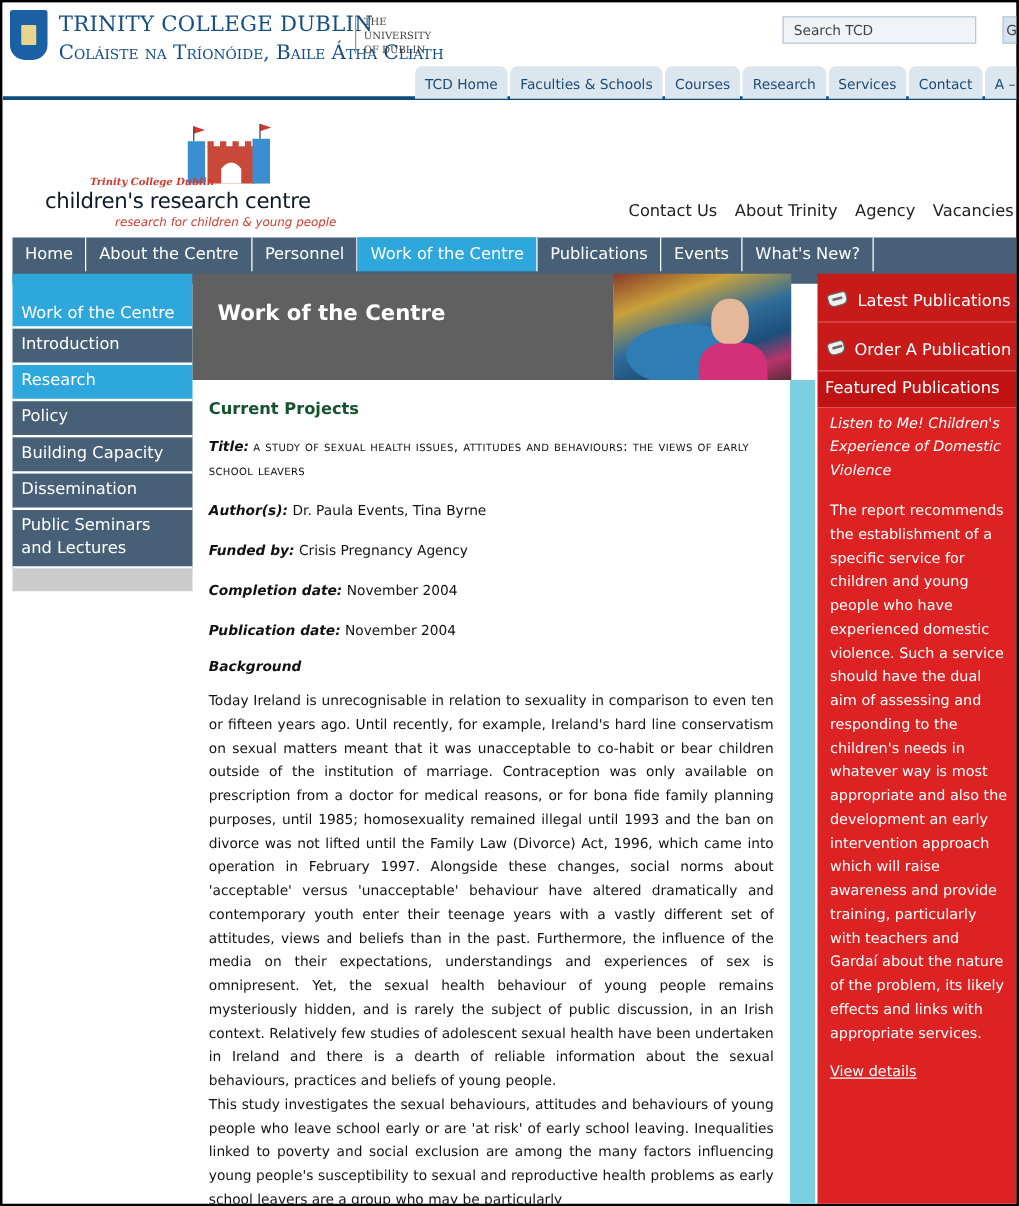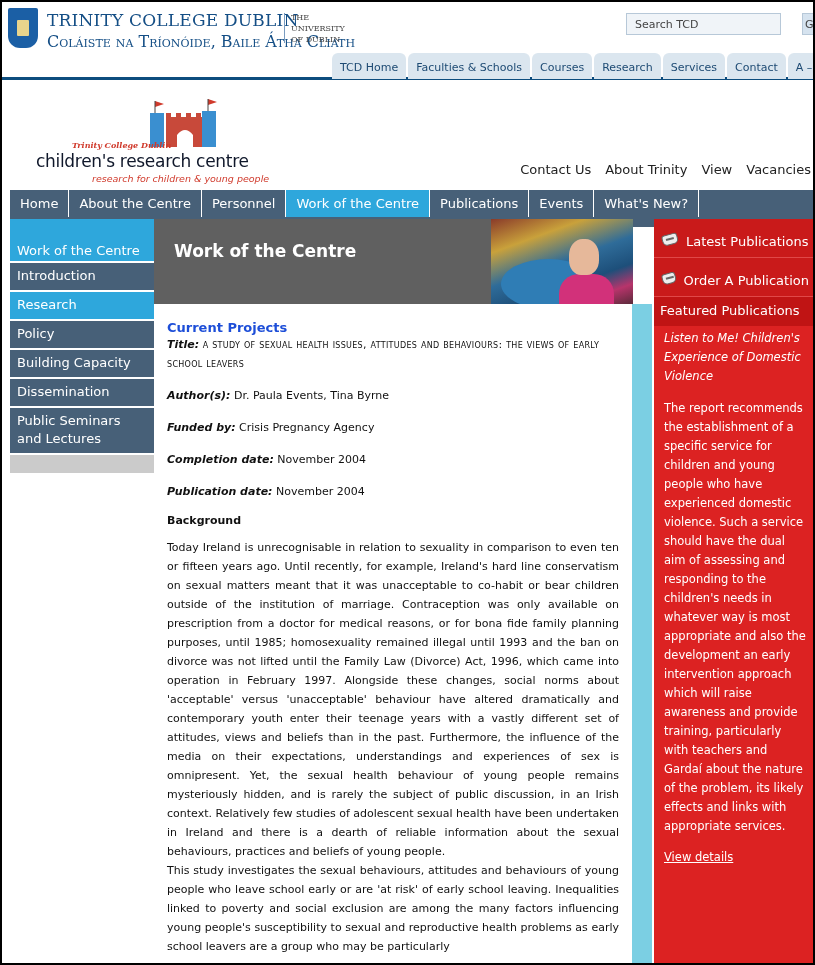--- a/index.html
+++ b/index.html
@@ -59,25 +59,25 @@
   .book-icon { display: inline-block; width: 16px; height: 11px; margin-right: 8px; background: #eee; border: 1px solid #666; border-radius: 3px 3px 5px 5px; transform: rotate(-15deg); position: relative; top: -2px; }
   .book-icon::after { content: ""; position: absolute; left: 3px; top: 3px; width: 8px; height: 2px; background: #666; }
   #featured-head { height: 29px; background: #c01414; color: #fff; font-size: 13px; padding: 6px 0 0 6px; white-space: nowrap; }
   #featured-body { background: #dc2222; color: #fff; font-size: 11.5px; line-height: 19px; padding: 3px 6px 0 10px; height: 700px; }
   #feat-title { font-style: italic; margin-bottom: 13px; }
   #feat-desc { margin-bottom: 12px; }
   #feat-link { text-decoration: underline; color: #fff; }
 
   
   #content { position: absolute; left: 165px; top: 318px; width: 452px; color: #111; font-size: 11px; }
-  #section-title { color: #1d4ed8; font-weight: bold; font-size: 13px; }
+  #section-title { color: #14532d; font-weight: bold; font-size: 13px; margin-bottom: 13px; }
   .field { margin-bottom: 13px; line-height: 19px; }
   .field .lbl { font-weight: bold; font-style: italic; }
   .caps { font-variant: small-caps; text-transform: lowercase; letter-spacing: 0.3px; }
-  #bg-label { font-weight: bold; margin-bottom: 11px; }
+  #bg-label { font-weight: bold; font-style: italic; margin-bottom: 11px; }
   .body-para { text-align: justify; line-height: 19px; }
 </style>
 </head>
 <body>
 
 <div id="frame">
 
   <div id="tcd-header">
     <div id="crest"></div>
     <div id="tcd-name">TRINITY COLLEGE DUBLIN</div>
@@ -117,21 +117,21 @@
       <rect x="46" y="14" width="5" height="5" fill="#c8493a"></rect>
     </svg>
     <div id="logo-small">Trinity College Dublin</div>
     <div id="logo-main">children's research centre</div>
     <div id="logo-tag">research for children &amp; young people</div>
   </div>
 
   <div id="util-links">
     <div class="util-link">Contact Us</div>
     <div class="util-link">About Trinity</div>
-    <div class="util-link">View</div>
+    <div class="util-link">Agency</div>
     <div class="util-link">Vacancies</div>
   </div>
 
   <div id="main-nav">
     <div class="nav-item">Home</div>
     <div class="nav-item">About the Centre</div>
     <div class="nav-item">Personnel</div>
     <div class="nav-item active">Work of the Centre</div>
     <div class="nav-item">Publications</div>
     <div class="nav-item">Events</div>

